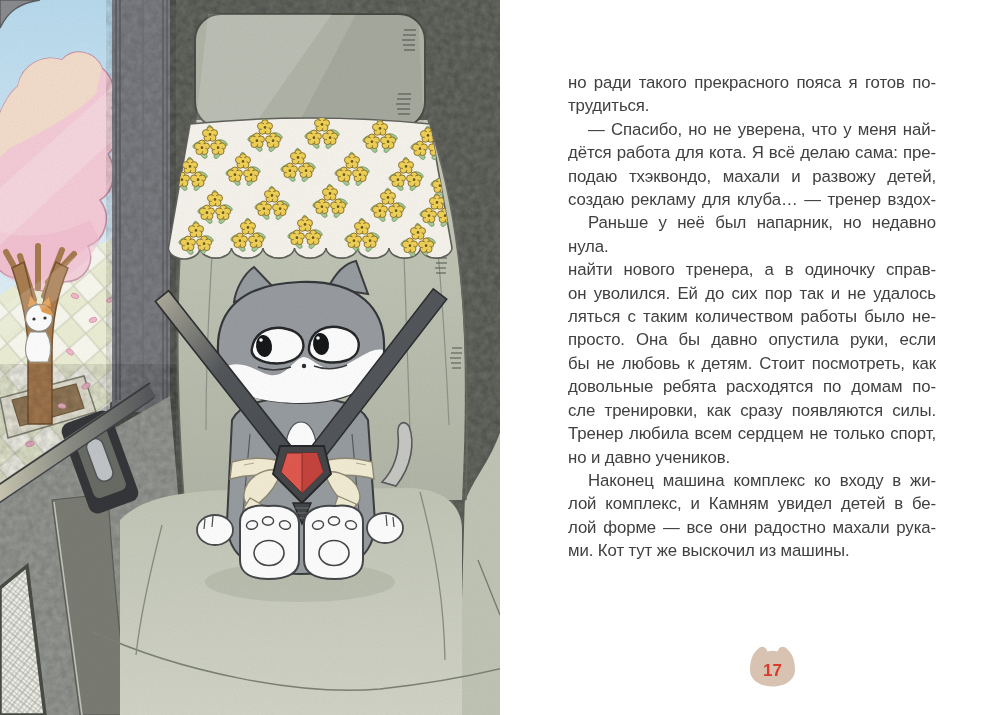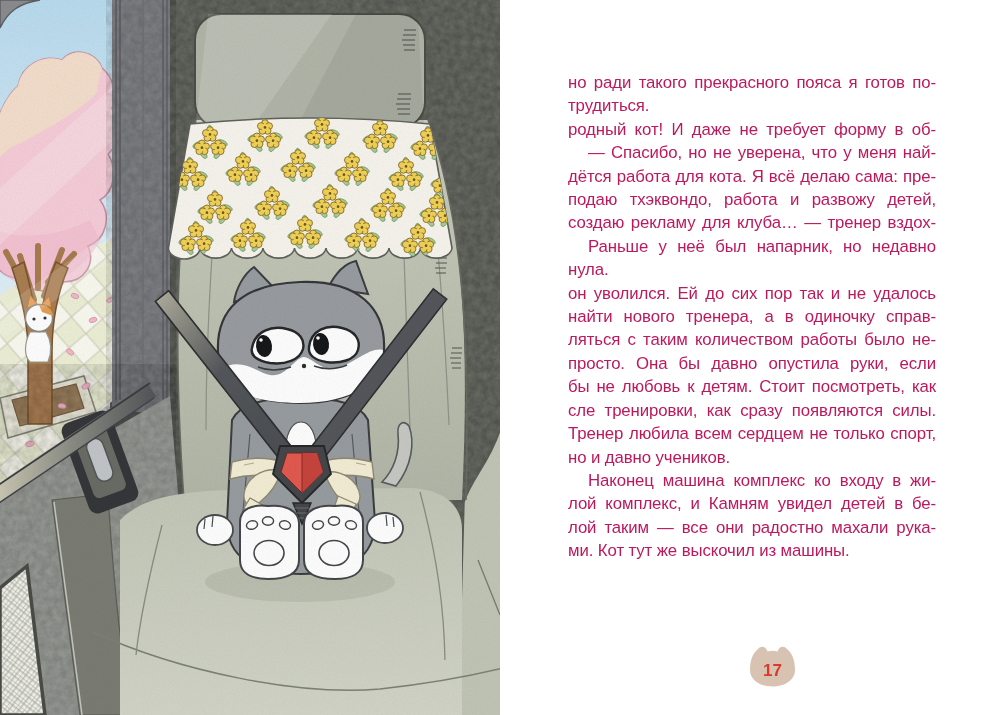--- a/index.html
+++ b/index.html
@@ -1,20 +1,20 @@
 <!DOCTYPE html>
 <html><head>
 <meta charset="utf-8">
 <style>
   html,body{margin:0;padding:0;background:#fff;}
   #page{position:relative;width:1000px;height:715px;background:#ffffff;overflow:hidden;
         font-family:"Liberation Sans",sans-serif;}
   #illus{position:absolute;left:0;top:0;width:500px;height:715px;}
   #textpage{position:absolute;left:500px;top:0;width:500px;height:715px;background:#fff;}
-  #story{position:absolute;left:68px;top:71px;width:368px;color:#be185d;
+  #story{position:absolute;left:68px;top:71px;width:368px;color:#404040;
          font-size:16.8px;line-height:23.4px;letter-spacing:-0.1px;}
   .tl{text-align:justify;text-align-last:justify;white-space:normal;}
   .tl.end{text-align-last:left;}
   .tl.ind{text-indent:20px;}
   #badge{position:absolute;left:246px;top:643px;width:52px;height:46px;}
   #badge svg{display:block;}
   #badge text{font-family:"Liberation Sans",sans-serif;font-weight:bold;font-size:17px;}
 </style>
 </head>
 <body>
@@ -329,38 +329,38 @@
       </g>
     </g>
 
     <rect x="0" y="0" width="500" height="715" filter="url(#grain)" opacity="0.10"></rect>
   </svg>
 
   <div id="textpage">
     <div id="story">
         <div class="tl">но ради такого прекрасного пояса я готов по-</div>
         <div class="tl end">трудиться.</div>
-        <div class="tl">родный кот! И даже не требует форму в об-</div>
         <div class="tl ind">— Спасибо, но не уверена, что у меня най-</div>
         <div class="tl">дётся работа для кота. Я всё делаю сама: пре-</div>
-        <div class="tl">подаю тхэквондо, работа и развожу детей,</div>
+        <div class="tl">подаю тхэквондо, махали и развожу детей,</div>
         <div class="tl">создаю рекламу для клуба… — тренер вздох-</div>
         <div class="tl ind">Раньше у неё был напарник, но недавно</div>
         <div class="tl end">нула.</div>
+        <div class="tl">найти нового тренера, а в одиночку справ-</div>
         <div class="tl">он уволился. Ей до сих пор так и не удалось</div>
-        <div class="tl">найти нового тренера, а в одиночку справ-</div>
         <div class="tl">ляться с таким количеством работы было не-</div>
         <div class="tl">просто. Она бы давно опустила руки, если</div>
         <div class="tl">бы не любовь к детям. Стоит посмотреть, как</div>
+        <div class="tl">довольные ребята расходятся по домам по-</div>
         <div class="tl">сле тренировки, как сразу появляются силы.</div>
         <div class="tl">Тренер любила всем сердцем не только спорт,</div>
         <div class="tl end">но и давно учеников.</div>
         <div class="tl ind">Наконец машина комплекс ко входу в жи-</div>
         <div class="tl">лой комплекс, и Камням увидел детей в бе-</div>
-        <div class="tl">лой таким — все они радостно махали рука-</div>
+        <div class="tl">лой форме — все они радостно махали рука-</div>
         <div class="tl end">ми. Кот тут же выскочил из машины.</div>
       </div>
     <div id="badge">
       <svg viewBox="0 0 52 46" width="52" height="46">
         <path d="M4,27 C4,17 7,10 12,6 C15,2.5 20,3 21.5,8.5 C24.5,7.5 28.5,7.5 31.5,8.5
                  C33,3 38,2.5 41,6 C46,10 49,17 49,27 C49,37 39,43.5 26.5,43.5 C14,43.5 4,37 4,27 Z" fill="#d8c2b2"></path>
         <text x="26.5" y="33" text-anchor="middle" fill="#d93a2c">17</text>
       </svg>
     </div>
   </div>

